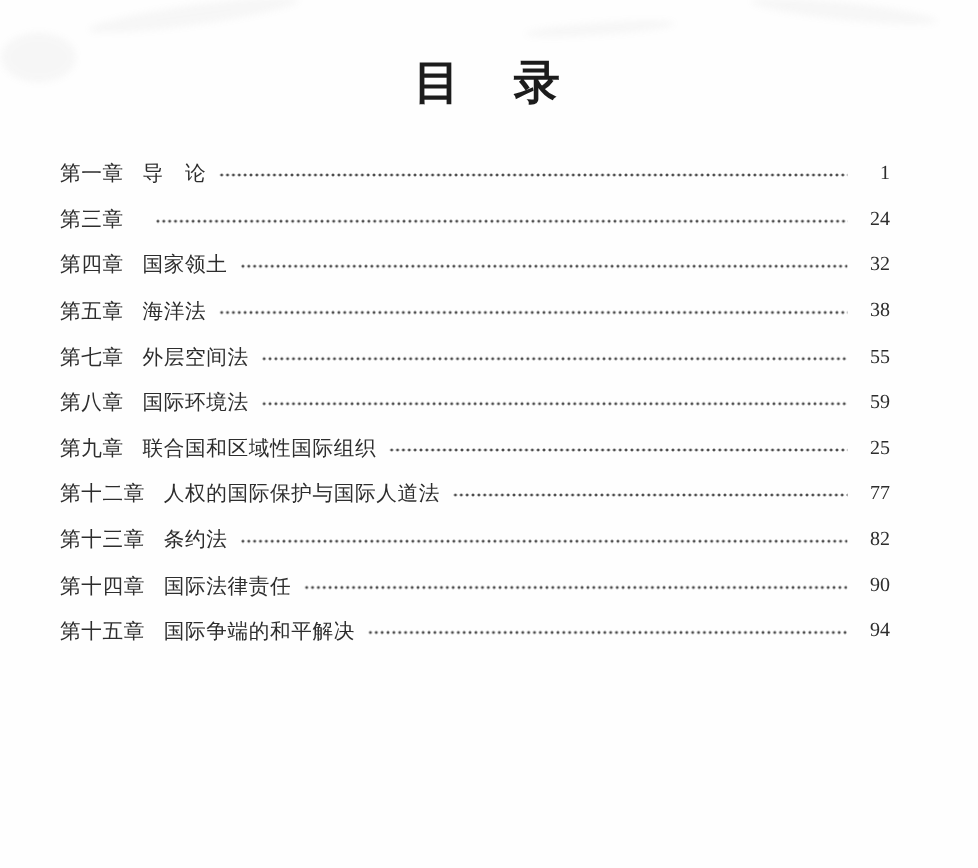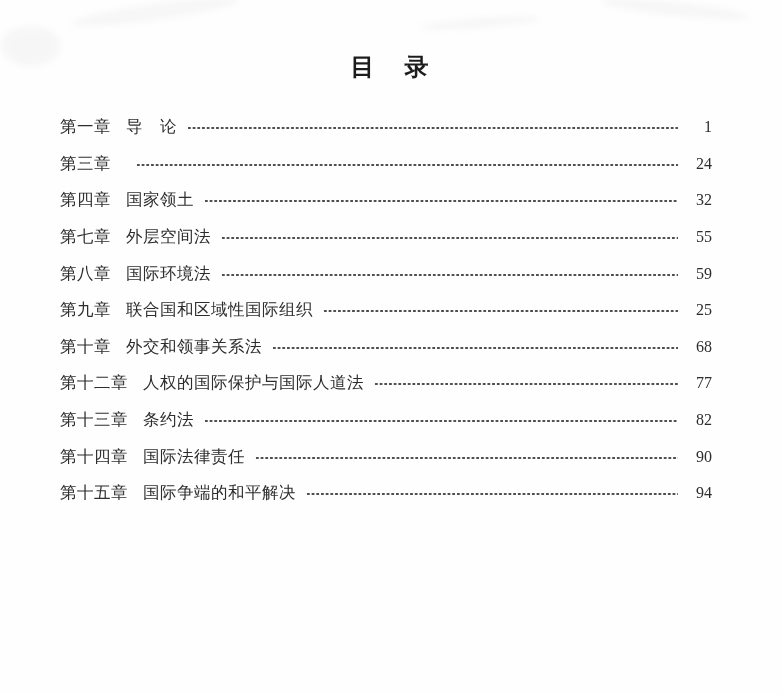--- a/index.html
+++ b/index.html
@@ -30,33 +30,32 @@
   .artifact.a4 { left: 1px;   top: 26px; width: 60px;  height: 40px; }
 
   .doc-title {
     position: absolute;
     top: 44px;
     left: 0;
     right: 0;
     height: 46px;
     line-height: 46px;
     text-align: center;
-    font-size: 24px;
+    font-size: 37px;
     font-weight: bold;
     letter-spacing: 3px;
     color: #1c1c1c;
     white-space: pre;
   }
 
   .toc-list {
     position: absolute;
-    top: 109px;
+    top: 121px;
     left: 48px;
     right: 70px;
-    margin-left: 12px;
   }
   .toc-row {
     height: 36.6px;
     display: flex;
     align-items: center;
     font-size: 16.5px;
     color: #2d2d2d;
   }
   .toc-chapter {
     white-space: pre;
@@ -111,20 +110,26 @@
       <span class="toc-page">24</span>
     </div>
 
     <div class="toc-row">
       <span class="toc-chapter">第四章</span>
       <span class="toc-title">国家领土</span>
       <span class="toc-leader"></span>
       <span class="toc-page">32</span>
     </div>
 
+    <div class="toc-row">
+      <span class="toc-chapter">第五章</span>
+      <span class="toc-title">海洋法</span>
+      <span class="toc-leader"></span>
+      <span class="toc-page">38</span>
+    </div>
 
 
     <div class="toc-row">
       <span class="toc-chapter">第七章</span>
       <span class="toc-title">外层空间法</span>
       <span class="toc-leader"></span>
       <span class="toc-page">55</span>
     </div>
 
     <div class="toc-row">
@@ -134,26 +139,20 @@
       <span class="toc-page">59</span>
     </div>
 
     <div class="toc-row">
       <span class="toc-chapter">第九章</span>
       <span class="toc-title">联合国和区域性国际组织</span>
       <span class="toc-leader"></span>
       <span class="toc-page">25</span>
     </div>
 
-    <div class="toc-row">
-      <span class="toc-chapter">第十章</span>
-      <span class="toc-title">外交和领事关系法</span>
-      <span class="toc-leader"></span>
-      <span class="toc-page">68</span>
-    </div>
 
     <div class="toc-row">
       <span class="toc-chapter">第十二章</span>
       <span class="toc-title">人权的国际保护与国际人道法</span>
       <span class="toc-leader"></span>
       <span class="toc-page">77</span>
     </div>
 
     <div class="toc-row">
       <span class="toc-chapter">第十三章</span>

